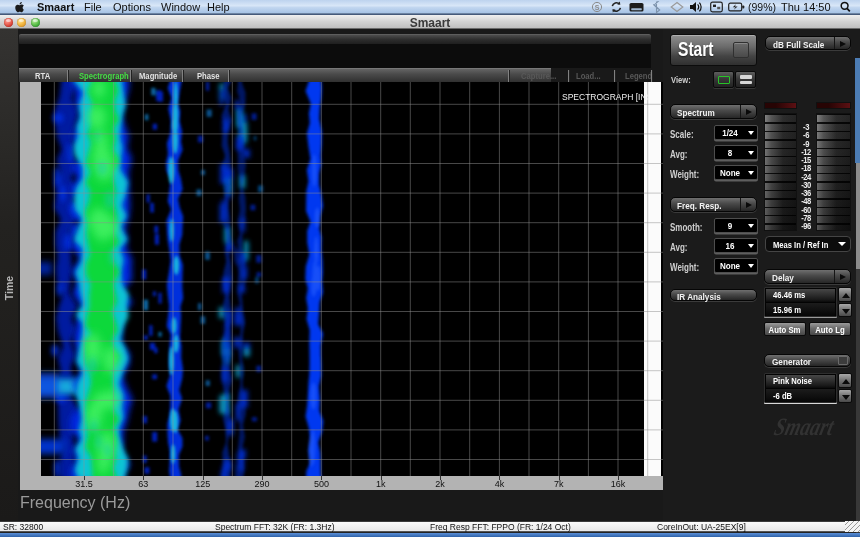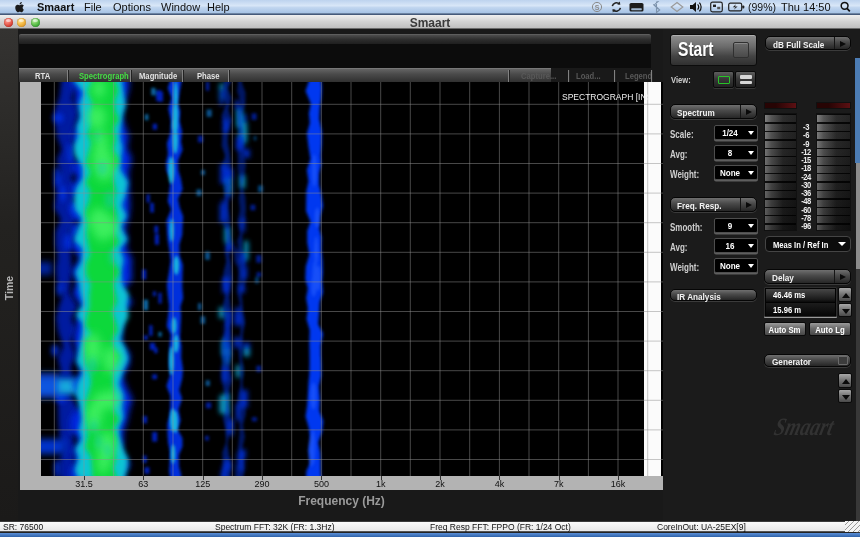--- a/index.html
+++ b/index.html
@@ -33,21 +33,21 @@
  background:linear-gradient(#646464,#4a4a4a 40%,#303030);border-top:1px solid #787878;font-size:9px;font-weight:bold;color:#e2e2e2}
 .tabbar .t{position:absolute;top:2px;white-space:nowrap;transform:scaleX(.85);transform-origin:0 50%}
 .tabbar .sep{position:absolute;top:1px;width:1px;height:12px;background:#818181;box-shadow:1px 0 0 #222}
 
 .grayL{left:20px;top:53px;width:21px;height:394px;background:#b3b3b3}
 .grayB{left:20px;top:447px;width:643px;height:14px;background:#b3b3b3;font-size:9px;color:#111}
 .grayB .fl{position:absolute;top:2.5px;transform:translateX(-50%)}
 .grayB .tick{position:absolute;top:0;width:1px;height:4px;background:#333}
 .plot{left:41px;top:53px;width:622px;height:394px;background:#000}
 .sglabel{color:#f0f0f0;font-size:8.5px;letter-spacing:0px;white-space:nowrap;overflow:hidden}
-.freqlab{top:464.5px;left:20px;width:643px;text-align:center;font-weight:bold;font-size:12px;color:#9a9a9a}
+.freqlab{top:464.5px;left:20px;width:643px;font-weight:normal;font-size:16px;color:#9a9a9a}
 .timelab{left:-9px;top:253px;width:36px;text-align:center;transform:rotate(-90deg);font-weight:bold;font-size:10.5px;color:#b5b5b5}
 
 .rpanel{left:663px;top:0;width:216px;height:492px;background:#1b1b1b}
 .hdr{position:absolute;height:15px;border-radius:5px;border:1px solid #060606;
  background:linear-gradient(#6f6f6f,#4a4a4a 42%,#262626);box-shadow:0 1px 0 rgba(255,255,255,.14);
  font-size:9.5px;font-weight:bold;color:#f2f2f2}
 .hdr span{position:absolute;left:6.5px;top:1.5px;white-space:nowrap;transform:scaleX(.86);transform-origin:0 50%}
 .hdr .arr{position:absolute;right:0;top:0;width:16px;height:100%;border-left:1px solid #151515}
 .hdr .arr:after{content:"";position:absolute;left:5px;top:3.5px;border-left:6px solid #0a0a0a;border-top:3.5px solid transparent;border-bottom:3.5px solid transparent}
 .lbl{position:absolute;font-size:10px;font-weight:bold;color:#cfcfcf;white-space:nowrap;transform:scaleX(.8);transform-origin:0 50%}
@@ -504,28 +504,32 @@
           <div class="vrow2"><i>15.96 m</i></div>
         </div>
         <div class="spin up" style="left:175px;top:258px"></div>
         <div class="spin dn" style="left:175px;top:273.5px"></div>
         <div class="btn" style="left:101px;top:293px;width:42px;height:13.5px;font-size:9.5px;padding-top:1px"><span style="display:inline-block;transform:scaleX(.82)">Auto Sm</span></div>
         <div class="btn" style="left:145.5px;top:293px;width:42.5px;height:13.5px;font-size:9.5px;padding-top:1px"><span style="display:inline-block;transform:scaleX(.82)">Auto Lg</span></div>
         <div class="hdr" style="left:101px;top:324.5px;width:87px;height:13.5px">
           <span>Generator</span>
         </div>
         <div class="abs" style="left:174.5px;top:327px;width:10px;height:9px;background:#3c3c3c;border:1px solid #6a6a6a;border-radius:1px"></div>
+        <div class="vbox" style="left:101px;top:344px;height:30px;box-shadow:0 1px 0 #d8d8d8">
+          <div class="vrow1"><i>Pink Noise</i></div>
+          <div class="vrow2"><i>-6 dB</i></div>
+        </div>
         <div class="spin up" style="left:175px;top:344px"></div>
         <div class="spin dn" style="left:175px;top:359.5px"></div>
         <div class="abs" style="left:112px;top:384px;font-family:'Liberation Serif',serif;font-style:italic;font-weight:bold;font-size:25px;color:#323232;transform:skewX(-14deg) scaleX(.78);transform-origin:0 50%">Smaart</div>
       </div>
  <div class="abs edgeblue"></div>
  <div class="abs edgegray1"></div>
  <div class="abs edgegray2"></div>
 </div>
 <div class="abs statusbar">
-      <span style="left:3px">SR: 76500</span>
+      <span style="left:3px">SR: 32800</span>
       <span style="left:215px">Spectrum FFT: 32K (FR: 1.3Hz)</span>
       <span style="left:430px">Freq Resp FFT: FPPO (FR: 1/24 Oct)</span>
       <span style="left:657px">CoreInOut: UA-25EX[9]</span>
     </div>
     <div class="abs grip"></div>
     <div class="abs bottomblue"></div>
 </div>
 </body></html>

